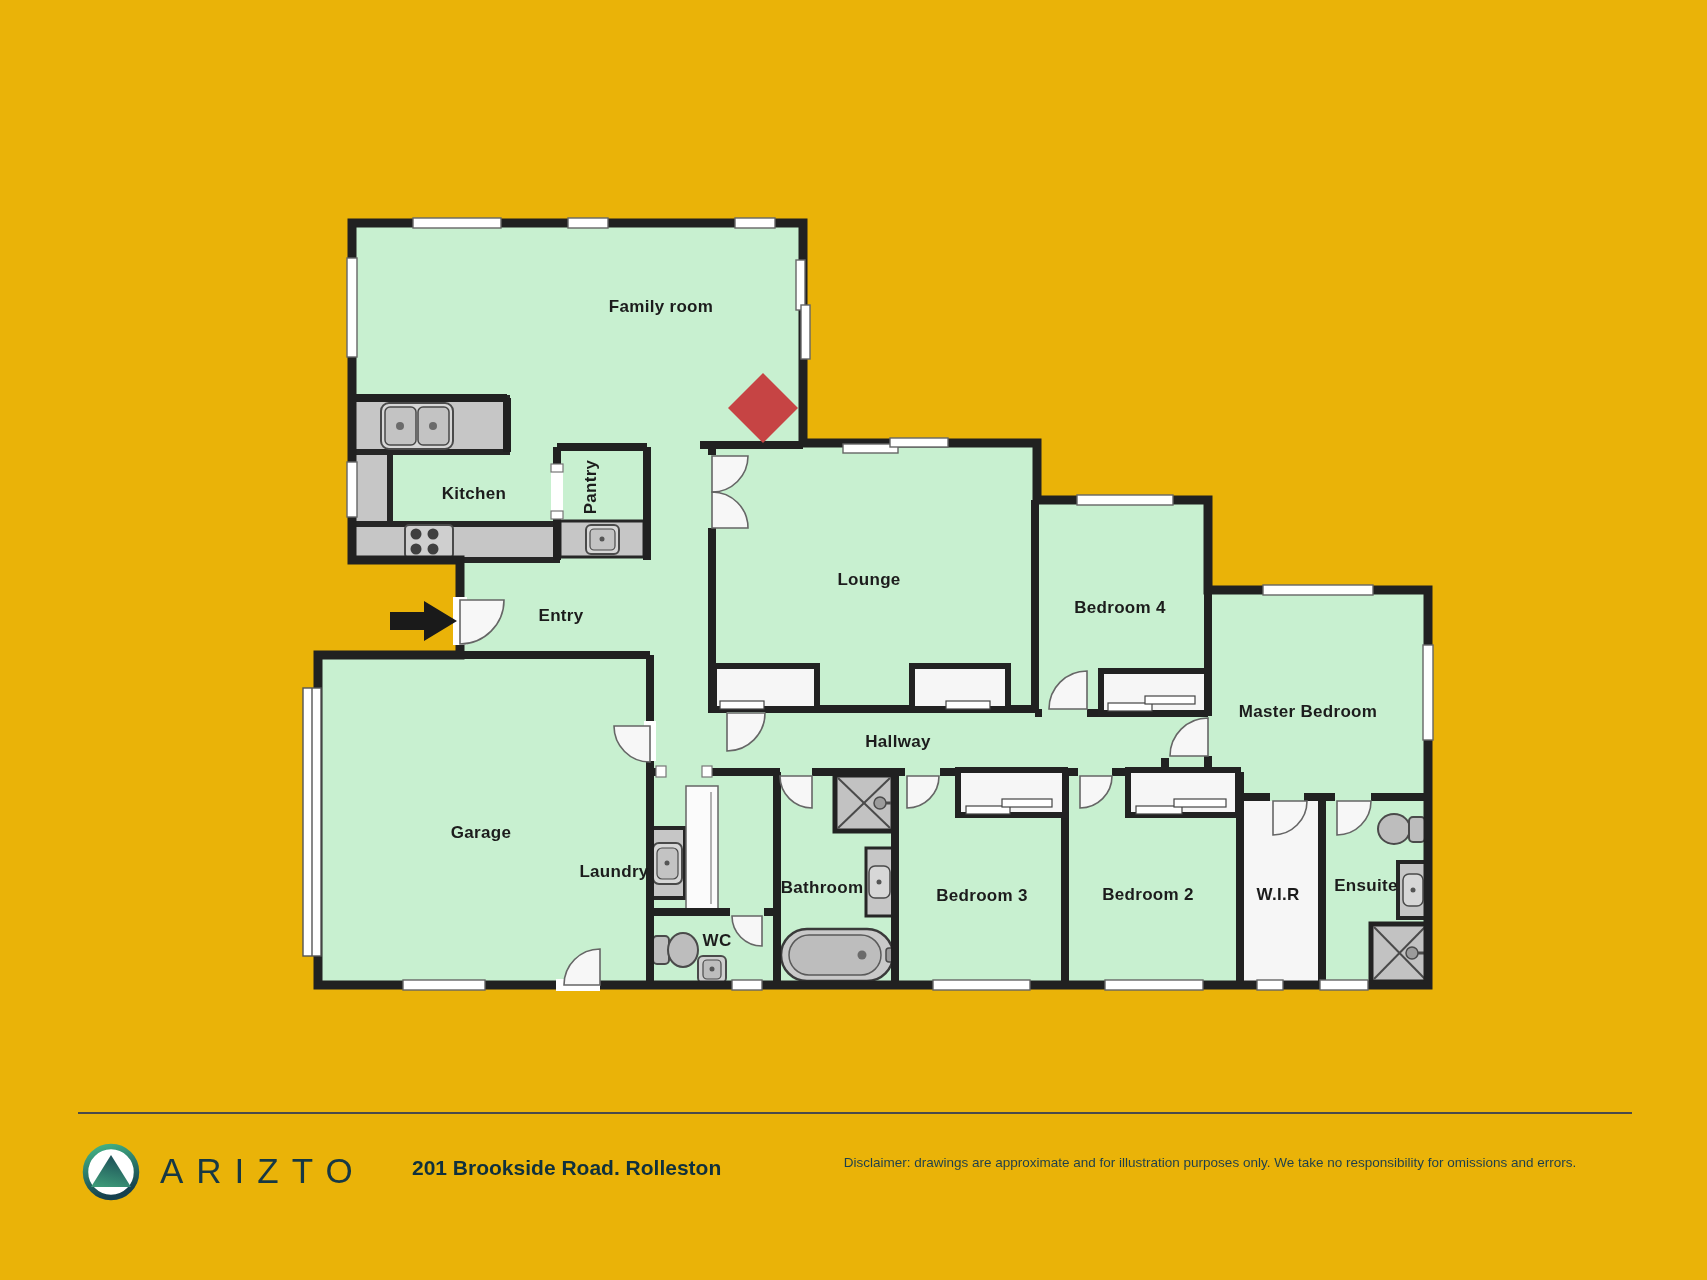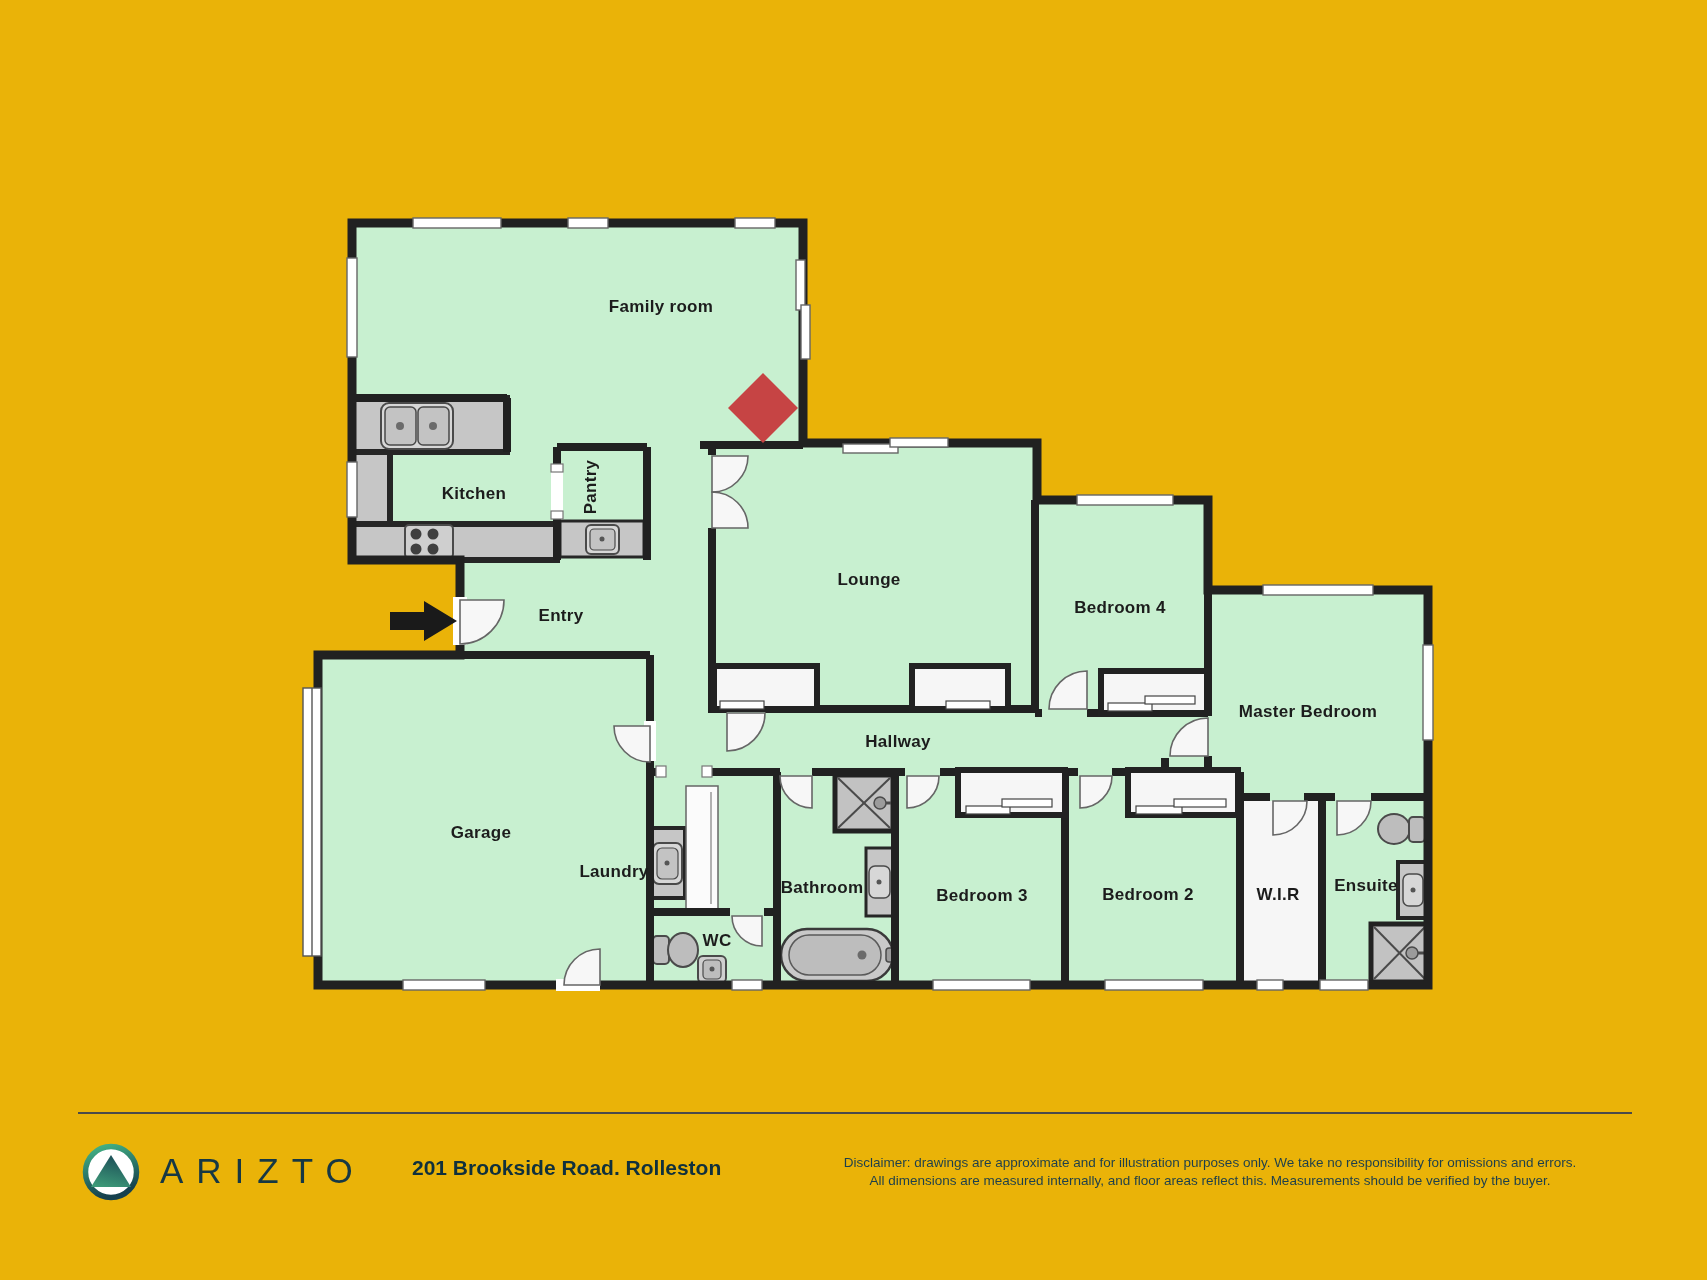--- a/index.html
+++ b/index.html
@@ -243,16 +243,15 @@
       </linearGradient>
     </defs>
     <circle cx="29" cy="29" r="25.5" fill="#ffffff" stroke="url(#ringGrad)" stroke-width="5.5"></circle>
     <path d="M29,12 L49,44 H9 Z" fill="url(#mtnGrad)"></path>
   </svg>
 
   <div class="brand-name">ARIZTO</div>
   <div class="footer-address">201 Brookside Road. Rolleston</div>
   <div class="footer-disclaimer">
     <div>Disclaimer: drawings are approximate and for illustration purposes only. We take no responsibility for omissions and errors.</div>
-    <div>All dimensions are measured internally, and floor areas reflect this. Measurements should be verified by the buyer.</div>
   </div>
 
 </div>
 
 </body></html>

